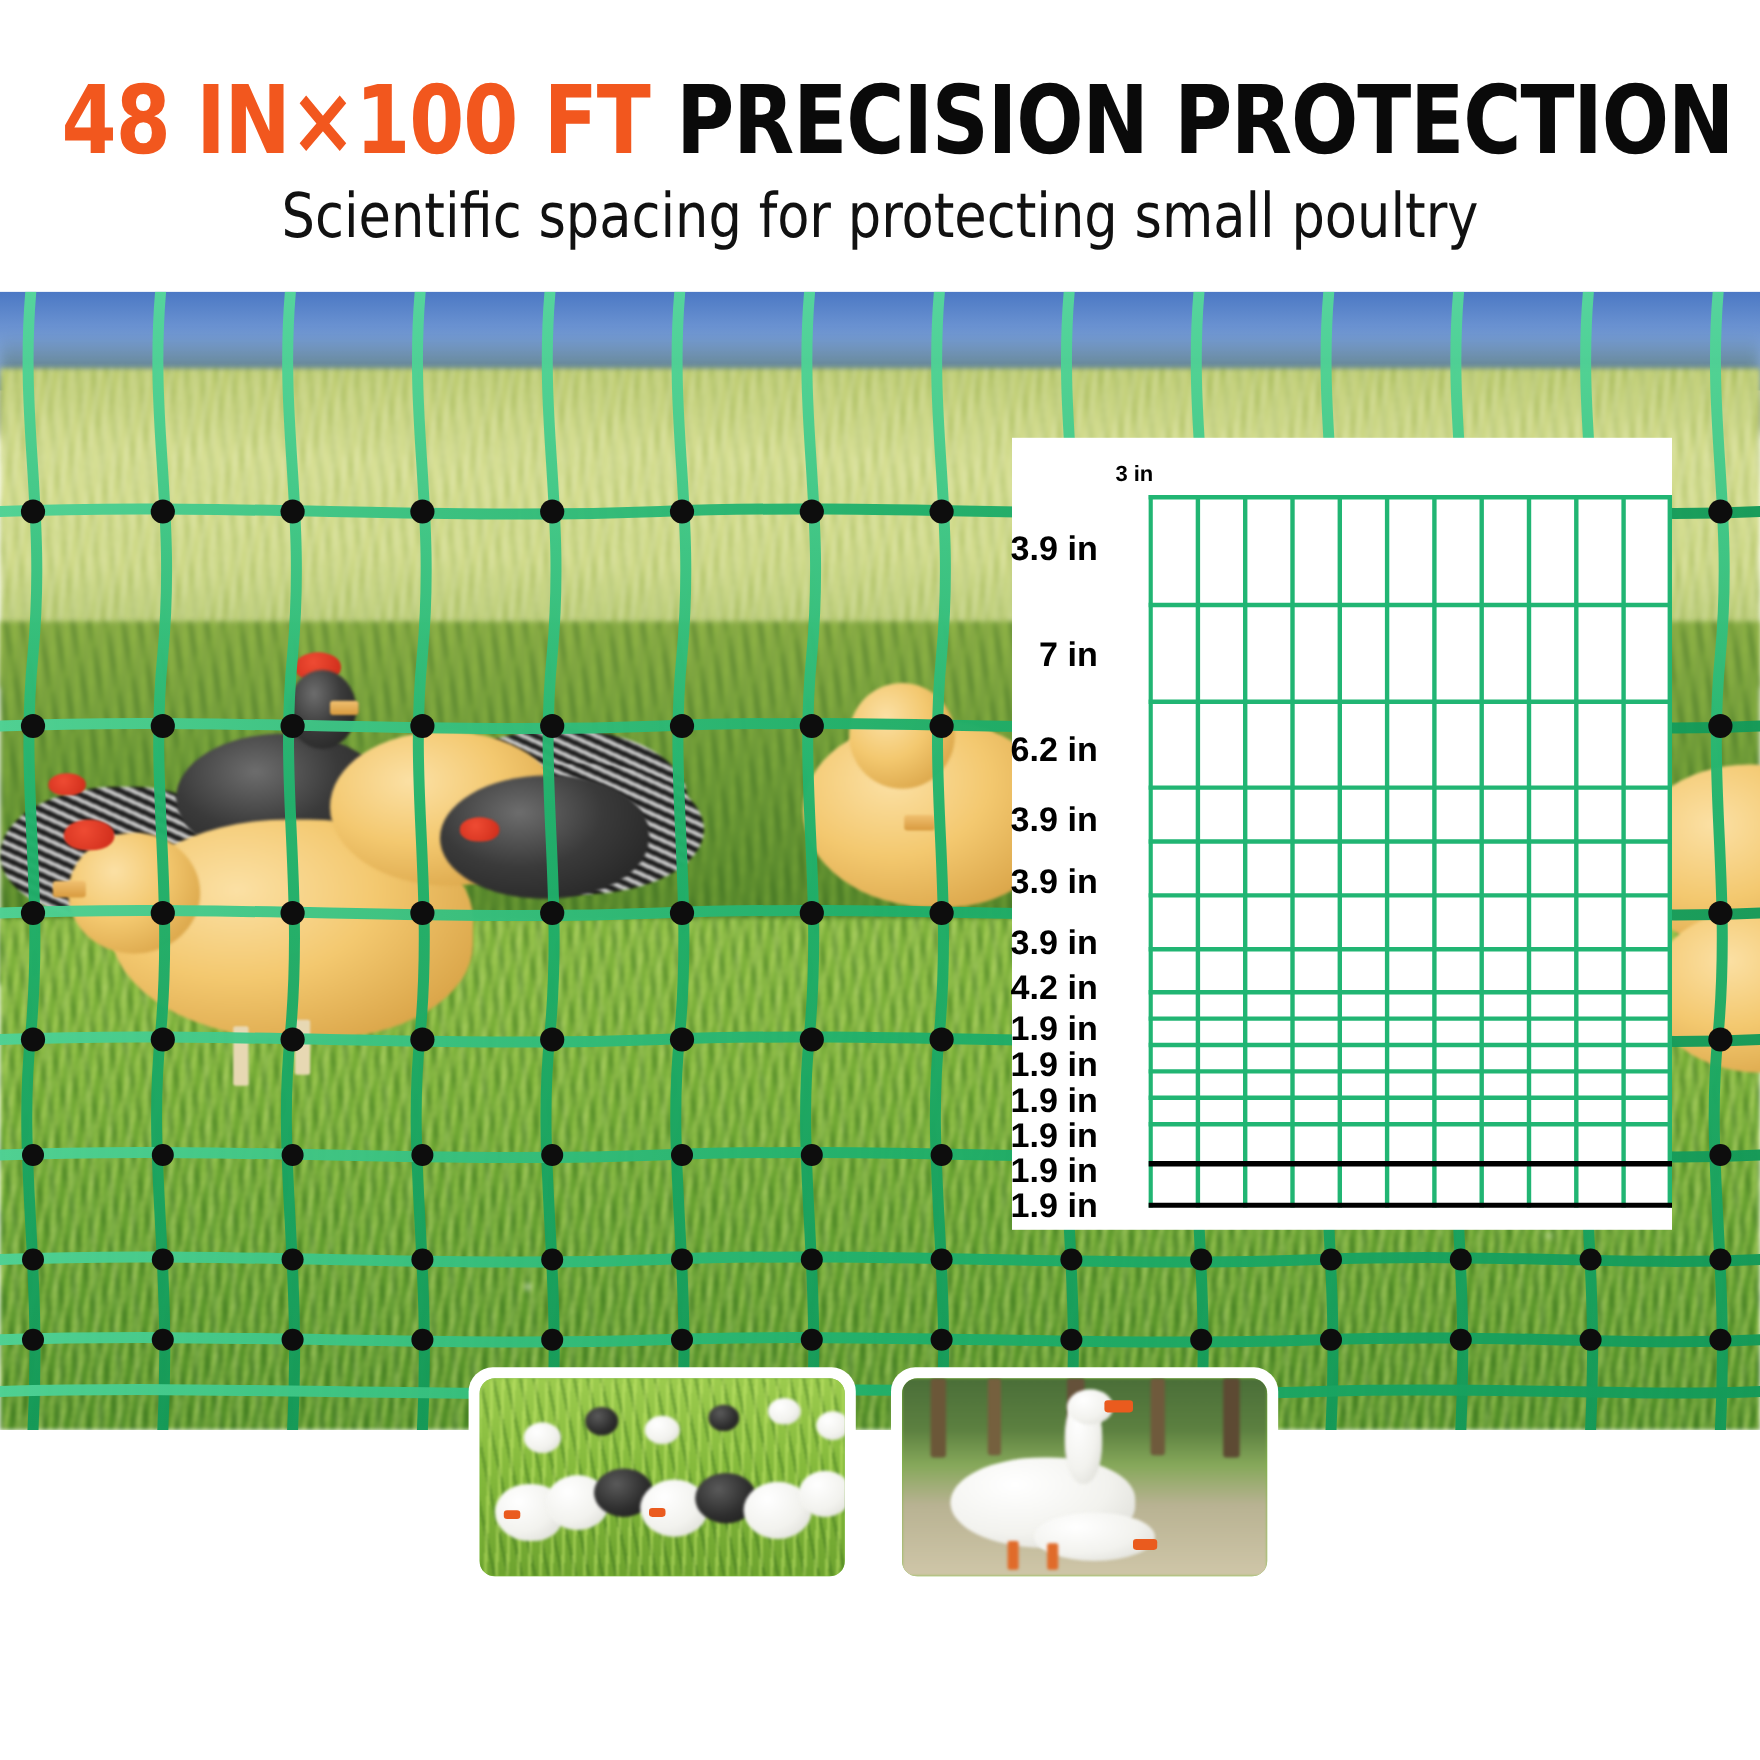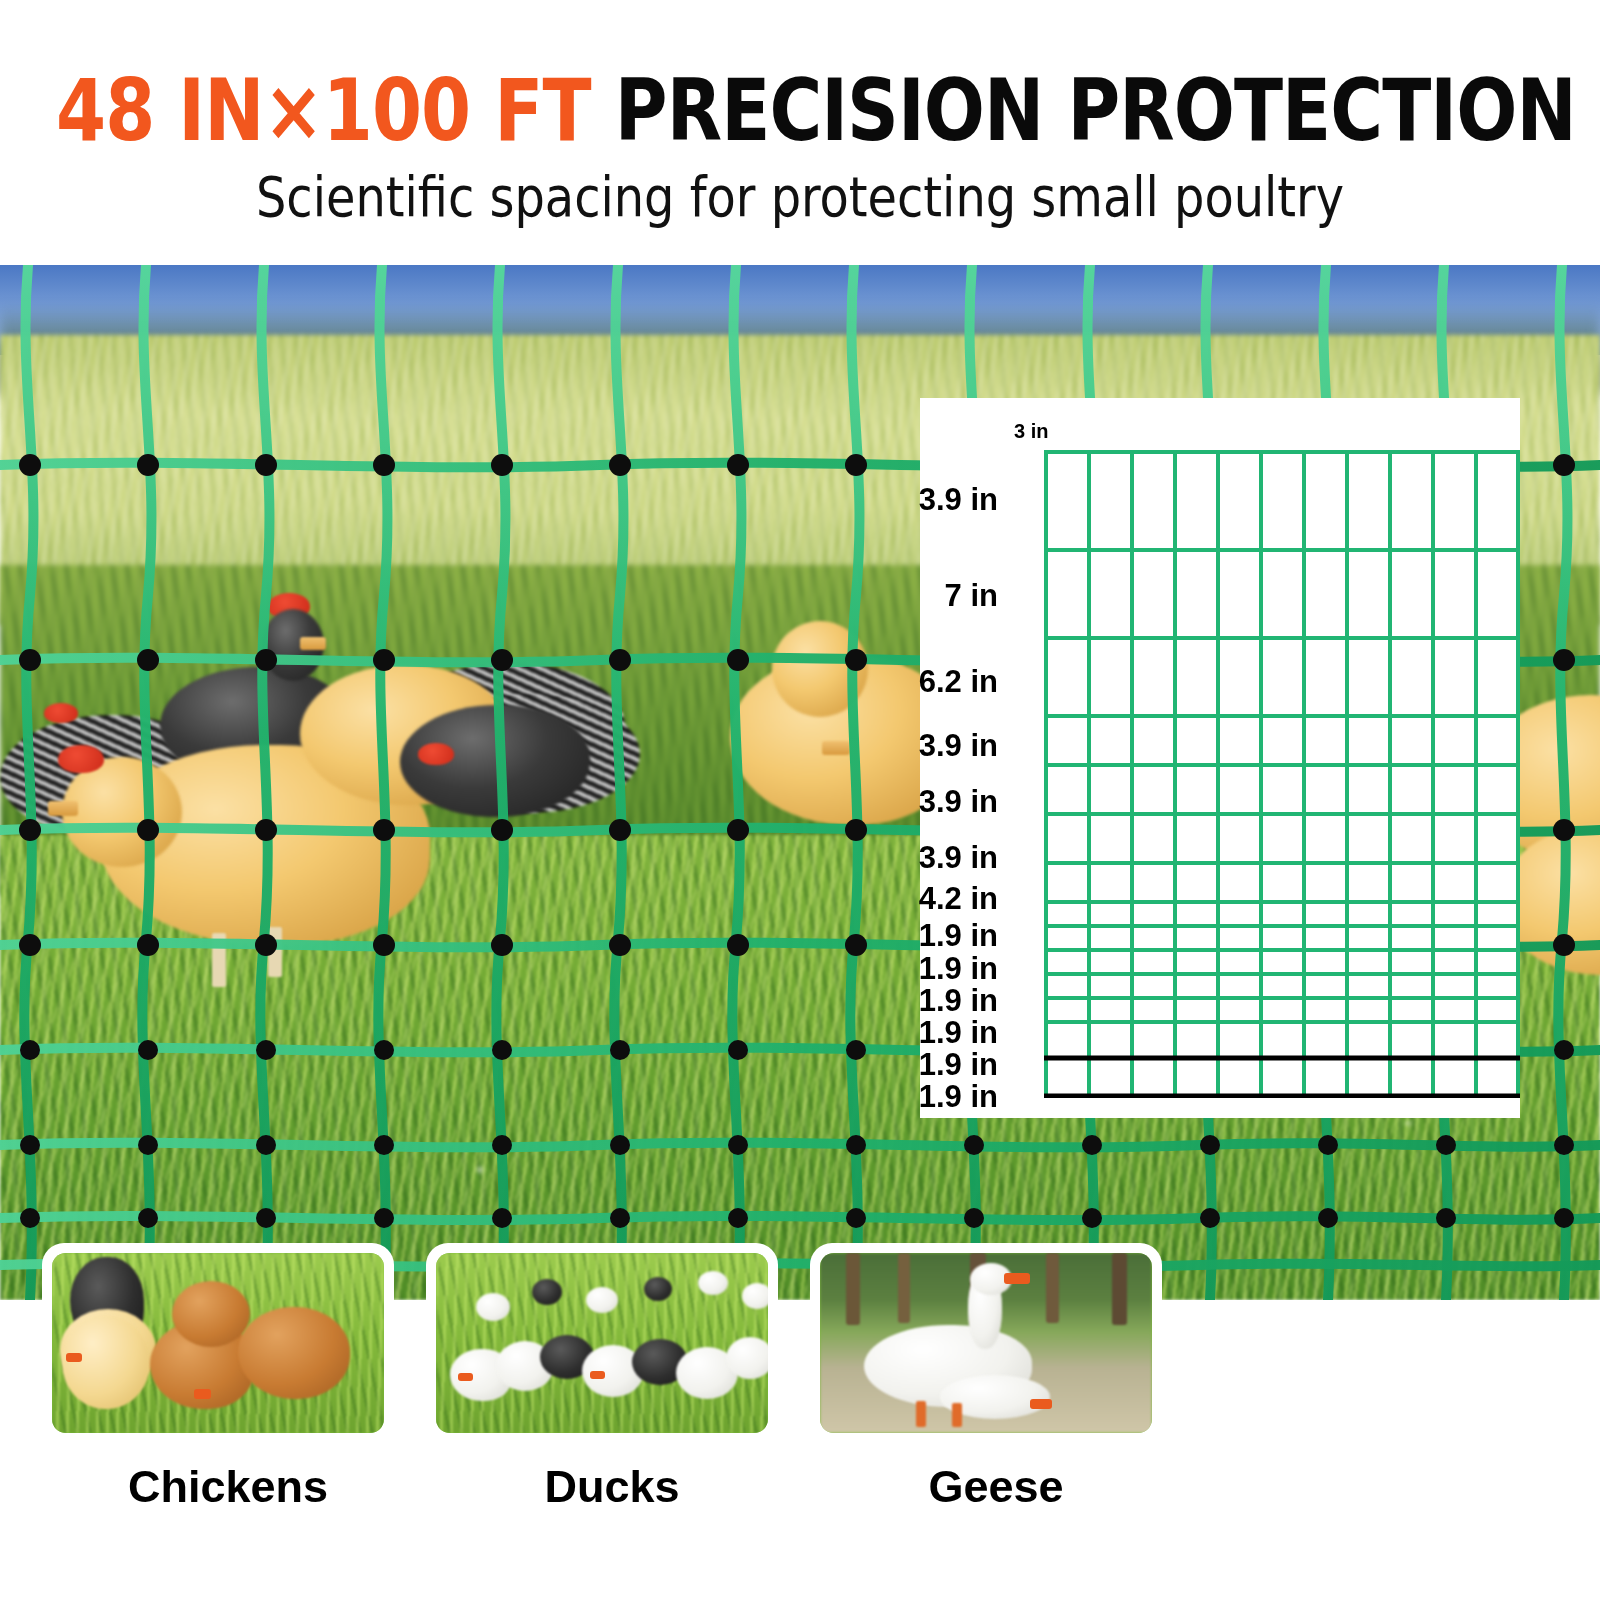--- a/index.html
+++ b/index.html
@@ -450,70 +450,54 @@
 
     <g stroke="#000000" stroke-width="5">
       <line x1="0" y1="608" x2="476" y2="608"></line>
       <line x1="0" y1="646" x2="476" y2="646"></line>
     </g>
   </svg>
 </div>
 
 <div id="cards">
 
-  <div class="card" style="left:42px;">
-    <div class="card-photo">
-      <div class="scene-grass"></div>
-      <div class="blob dark-bird" style="left:18px;  top:4px;   width:74px;  height:92px; border-radius:50% 50% 44% 56%;"></div>
-      <div class="blob cream-bird" style="left:8px;   top:56px;  width:96px;  height:82px; border-radius:50%;"></div>
-      <div class="blob cream-bird" style="left:10px;  top:62px;  width:88px;  height:94px; border-radius:48% 52% 50% 50%;"></div>
-      <div class="blob orange-bill" style="left:14px;  top:100px; width:16px;  height:9px;"></div>
-      <div class="blob brown-bird" style="left:98px;  top:68px;  width:104px; height:88px; border-radius:52% 48% 46% 54%;"></div>
-      <div class="blob brown-bird" style="left:120px; top:28px;  width:78px;  height:66px; border-radius:50%;"></div>
-      <div class="blob brown-bird" style="left:186px; top:54px;  width:112px; height:92px; border-radius:50% 50% 48% 52%;"></div>
-      <div class="blob orange-bill" style="left:142px; top:136px; width:17px;  height:10px;"></div>
-    </div>
-    <div class="card-caption">Chickens</div>
-  </div>
 
   <div class="card" style="left:426px;">
     <div class="card-photo">
       <div class="scene-grass"></div>
       <div class="blob white-bird" style="left:14px;  top:96px;  width:62px; height:52px; border-radius:52% 48% 46% 54%;"></div>
       <div class="blob white-bird" style="left:60px;  top:88px;  width:58px; height:50px;"></div>
       <div class="blob dark-bird" style="left:104px; top:82px;  width:54px; height:44px;"></div>
       <div class="blob white-bird" style="left:146px; top:92px;  width:62px; height:52px;"></div>
       <div class="blob dark-bird" style="left:196px; top:86px;  width:56px; height:46px;"></div>
       <div class="blob white-bird" style="left:240px; top:94px;  width:62px; height:52px;"></div>
       <div class="blob white-bird" style="left:290px; top:84px;  width:48px; height:42px;"></div>
       <div class="blob white-bird" style="left:40px;  top:40px;  width:34px; height:28px;"></div>
       <div class="blob dark-bird" style="left:96px;  top:26px;  width:30px; height:26px;"></div>
       <div class="blob white-bird" style="left:150px; top:34px;  width:32px; height:26px;"></div>
       <div class="blob dark-bird" style="left:208px; top:24px;  width:28px; height:24px;"></div>
       <div class="blob white-bird" style="left:262px; top:18px;  width:30px; height:24px;"></div>
       <div class="blob white-bird" style="left:306px; top:30px;  width:30px; height:26px;"></div>
       <div class="blob orange-bill" style="left:22px; top:120px; width:15px; height:8px;"></div>
       <div class="blob orange-bill" style="left:154px; top:118px; width:15px; height:8px;"></div>
     </div>
-    <div class="card-caption">Ducks</div>
   </div>
 
   <div class="card" style="left:810px;">
     <div class="card-photo">
       <div class="scene-park"></div>
       <div class="blob" style="left:26px;  top:0;  width:14px; height:72px; border-radius:3px; background:#6b5738;"></div>
       <div class="blob" style="left:78px;  top:0;  width:12px; height:70px; border-radius:3px; background:#75603e;"></div>
       <div class="blob" style="left:150px; top:0;  width:16px; height:74px; border-radius:3px; background:#65513a;"></div>
       <div class="blob" style="left:226px; top:0;  width:13px; height:70px; border-radius:3px; background:#6f5a3c;"></div>
       <div class="blob" style="left:292px; top:0;  width:15px; height:72px; border-radius:3px; background:#5d4a33;"></div>
       <div class="blob white-bird" style="left:44px;  top:72px; width:168px; height:82px; border-radius:52% 48% 48% 52%;"></div>
       <div class="blob white-bird" style="left:148px; top:16px; width:34px;  height:80px; border-radius:46%;"></div>
       <div class="blob white-bird" style="left:150px; top:10px; width:42px;  height:32px; border-radius:50%;"></div>
       <div class="blob orange-bill" style="left:184px; top:20px; width:26px;  height:11px;"></div>
       <div class="blob white-bird" style="left:120px; top:122px; width:110px; height:44px; border-radius:50%;"></div>
       <div class="blob orange-bill" style="left:210px; top:146px; width:22px; height:10px;"></div>
       <div class="blob" style="left:96px;  top:148px; width:10px; height:26px; border-radius:2px; background:#e06b2a;"></div>
       <div class="blob" style="left:132px; top:150px; width:10px; height:24px; border-radius:2px; background:#e06b2a;"></div>
     </div>
-    <div class="card-caption">Geese</div>
   </div>
 
 </div>
 
 </body></html>

